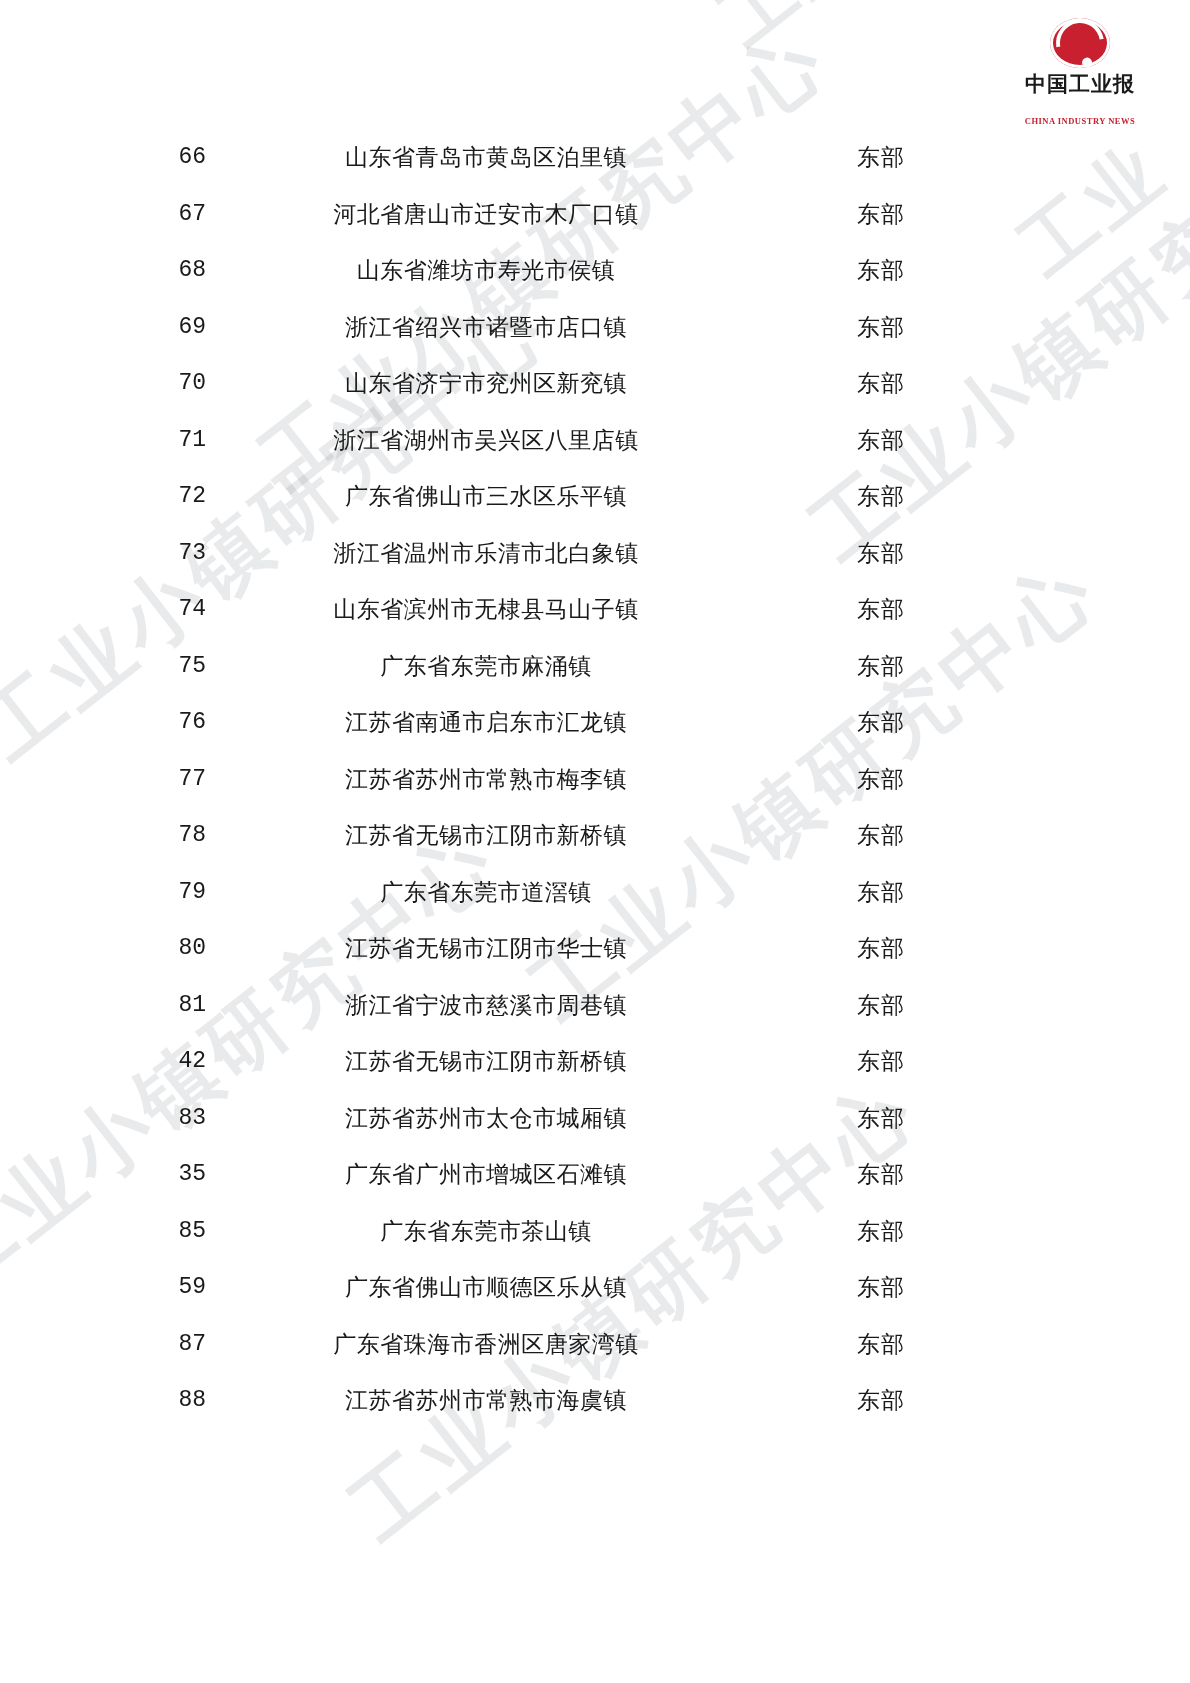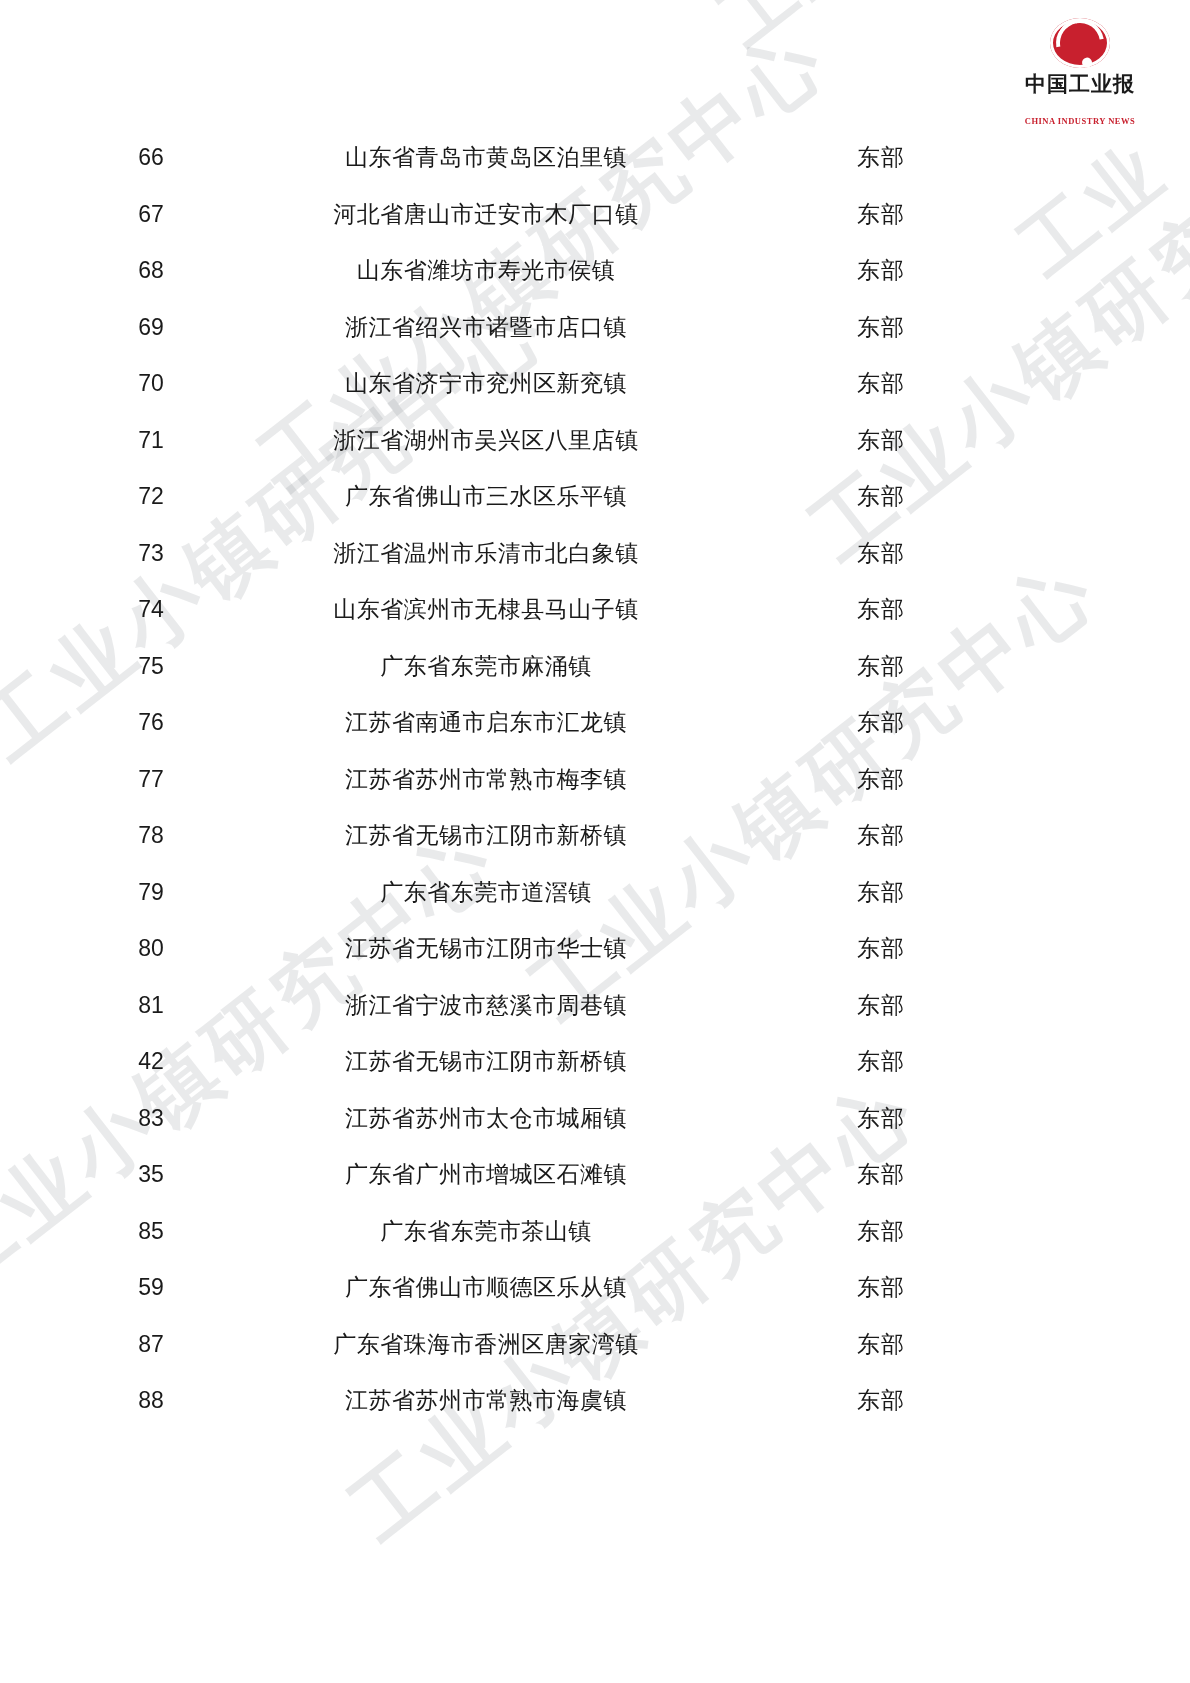--- a/index.html
+++ b/index.html
@@ -113,22 +113,22 @@
   }
   table.rank-table td {
     padding: 0;
     height: 56.5px;
     vertical-align: middle;
     font-size: 23px;
     line-height: 1.2;
   }
   td.col-rank {
     width: 110px;
-    text-align: center;
-    font-family: Liberation Sans, sans-serif;
+    text-align: right;
+    font-family: Liberation Mono, monospace;
   }
   td.col-name {
     width: 560px;
     text-align: center;
     padding-left: 24px;
     font-family: "DejaVu Serif", "Liberation Serif", serif;
     letter-spacing: 0.5px;
   }
   td.col-region {
     width: 230px;

